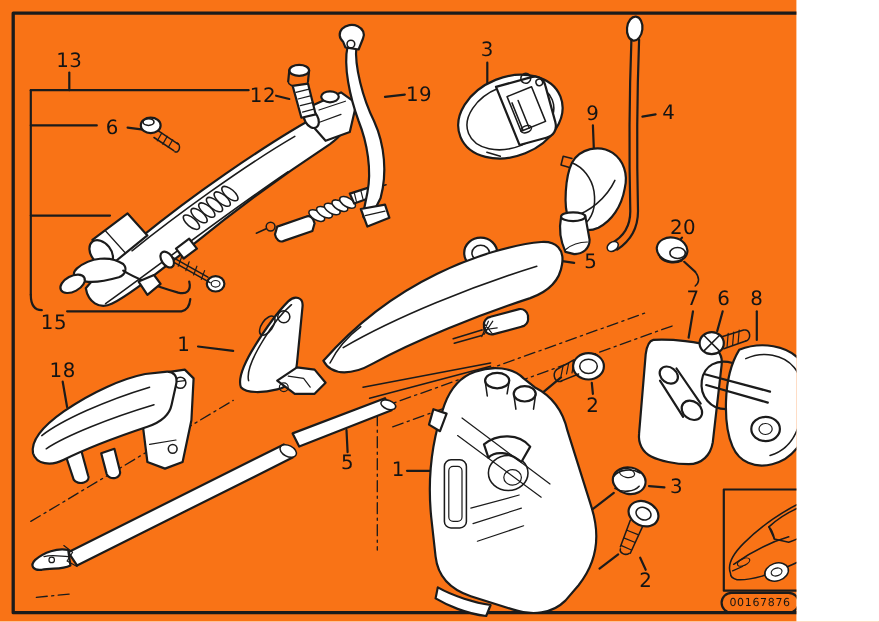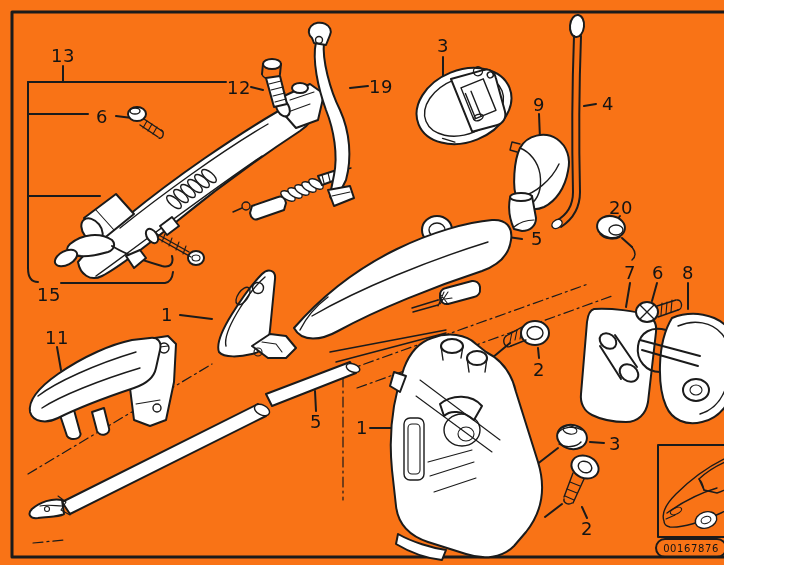--- a/index.html
+++ b/index.html
@@ -314,21 +314,21 @@
 <span class="co" style="left:63px;top:55px">13</span>
 <span class="co" style="left:102px;top:116px">6</span>
 <span class="co" style="left:239px;top:87px">12</span>
 <span class="co" style="left:381px;top:86px">19</span>
 <span class="co" style="left:443px;top:45px">3</span>
 <span class="co" style="left:539px;top:104px">9</span>
 <span class="co" style="left:608px;top:103px">4</span>
 <span class="co" style="left:621px;top:207px">20</span>
 <span class="co" style="left:537px;top:238px">5</span>
 <span class="co" style="left:49px;top:294px">15</span>
-<span class="co" style="left:57px;top:337px">11</span>
+<span class="co" style="left:57px;top:337px">18</span>
 <span class="co" style="left:167px;top:314px">1</span>
 <span class="co" style="left:316px;top:421px">5</span>
 <span class="co" style="left:362px;top:427px">1</span>
 <span class="co" style="left:539px;top:369px">2</span>
 <span class="co" style="left:615px;top:443px">3</span>
 <span class="co" style="left:587px;top:528px">2</span>
 <span class="co" style="left:630px;top:272px">7</span>
 <span class="co" style="left:658px;top:272px">6</span>
 <span class="co" style="left:688px;top:272px">8</span>
 

